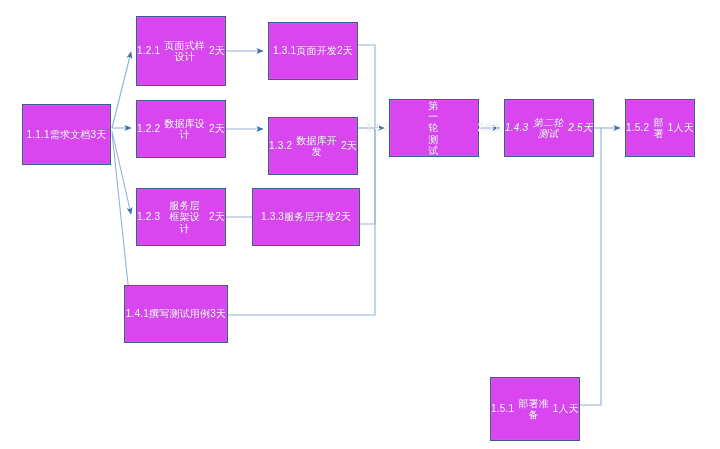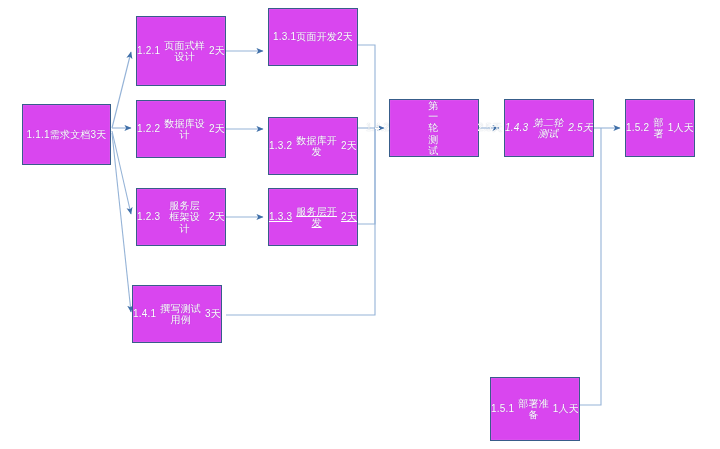--- a/index.html
+++ b/index.html
@@ -98,21 +98,21 @@
     <span class="title">需求文档</span>
     <span class="dur">3天</span>
   </div>
 
   <div class="node" style="left:136px; top:16px; width:90px; height:70px;">
     <span class="code">1.2.1</span>
     <span class="title">页面式样设计</span>
     <span class="dur">2天</span>
   </div>
 
-  <div class="node" style="left:268px; top:8px; width:90px; height:58px;">
+  <div class="node" style="left:268px; top:22px; width:90px; height:58px;">
     <span class="code">1.3.1</span>
     <span class="title">页面开发</span>
     <span class="dur">2天</span>
   </div>
 
   <div class="node" style="left:136px; top:100px; width:90px; height:58px;">
     <span class="code">1.2.2</span>
     <span class="title">数据库设计</span>
     <span class="dur">2天</span>
   </div>
@@ -122,27 +122,27 @@
     <span class="title">数据库开发</span>
     <span class="dur">2天</span>
   </div>
 
   <div class="node" style="left:136px; top:188px; width:90px; height:58px;gap:8px;">
     <span class="code">1.2.3</span>
     <span class="title">服务层框架设计</span>
     <span class="dur">2天</span>
   </div>
 
-  <div class="node" style="left:268px; top:188px; width:90px; height:58px;text-decoration:underline;">
+  <div class="node" style="left:252px; top:188px; width:108px; height:58px;">
     <span class="code">1.3.3</span>
     <span class="title">服务层开发</span>
     <span class="dur">2天</span>
   </div>
 
-  <div class="node" style="left:132px; top:285px; width:90px; height:58px;">
+  <div class="node" style="left:124px; top:285px; width:104px; height:58px;">
     <span class="code">1.4.1</span>
     <span class="title">撰写测试用例</span>
     <span class="dur">3天</span>
   </div>
 
   <div class="node" style="left:389px; top:99px; width:90px; height:58px;gap:39px;">
     <span class="code">1.4.2</span>
     <span class="title">第一轮测试</span>
     <span class="dur">2.5天</span>
   </div>

